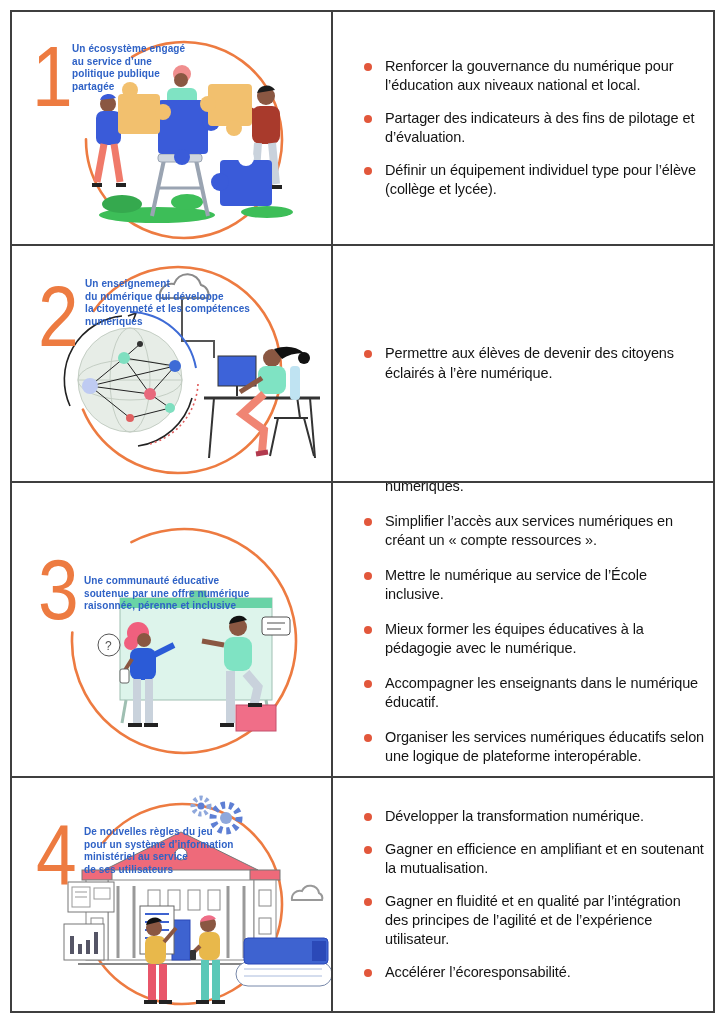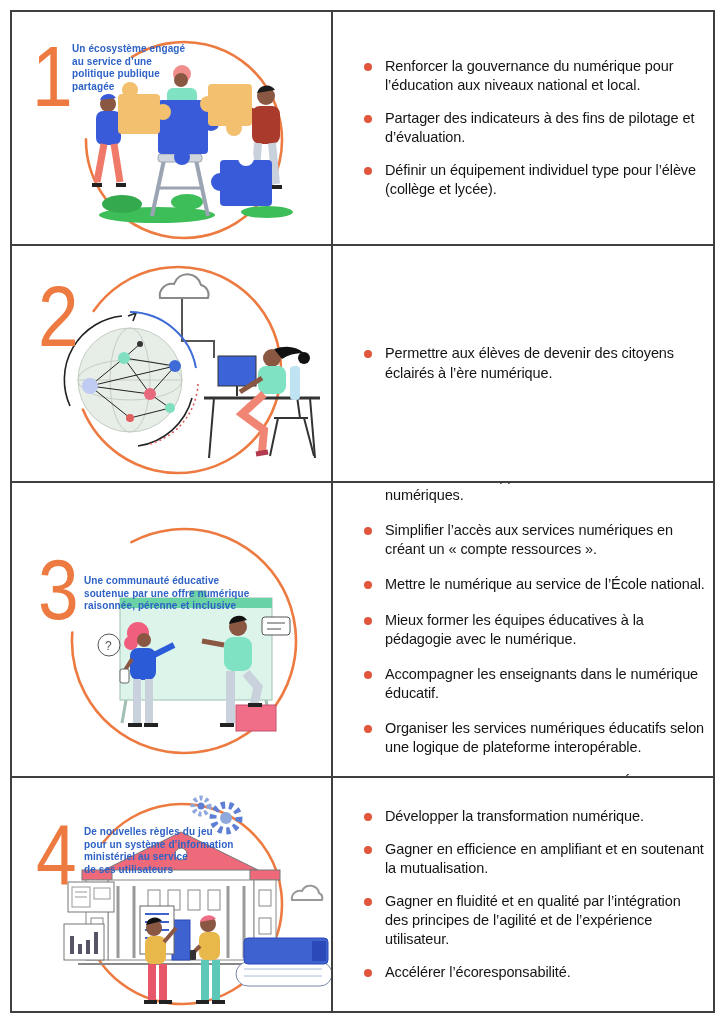--- a/index.html
+++ b/index.html
@@ -164,20 +164,24 @@
 
         <circle cx="260" cy="112" r="9" fill="#8A5742"></circle>
         <path d="M262 103 q18 -6 30 4 q-14 0 -22 6 z" fill="#111"></path>
         <circle cx="292" cy="112" r="6" fill="#111"></circle>
         <rect x="246" y="120" width="28" height="28" rx="8" fill="#7FE3C3"></rect>
         <line x1="250" y1="132" x2="228" y2="146" stroke="#8A5742" stroke-width="5"></line>
         <path d="M252 148 L230 168 L252 184 L250 206" fill="none" stroke="#F08573" stroke-width="8"></path>
         <line x1="244" y1="208" x2="256" y2="206" stroke="#B23A4E" stroke-width="5"></line>
       </svg>
       <div class="big-number">2</div>
+      <div class="sec-title">Un enseignement
+du numérique qui développe
+la citoyenneté et les compétences
+numériques</div>
     </div>
     <div class="cell right row2">
       <div class="bullets">
           <div class="bullet">
             <span class="dot"></span>
             <span class="btxt">Permettre aux élèves de devenir des citoyens éclairés à l’ère numérique.</span>
           </div>
         </div>
     </div>
   </div>
@@ -231,21 +235,21 @@
           <div class="bullet">
             <span class="dot"></span>
             <span class="btxt">Soutenir le développement des communs numériques.</span>
           </div>
           <div class="bullet">
             <span class="dot"></span>
             <span class="btxt">Simplifier l’accès aux services numériques en créant un « compte ressources ».</span>
           </div>
           <div class="bullet">
             <span class="dot"></span>
-            <span class="btxt">Mettre le numérique au service de l’École national.</span>
+            <span class="btxt">Mettre le numérique au service de l’École inclusive.</span>
           </div>
           <div class="bullet">
             <span class="dot"></span>
             <span class="btxt">Mieux former les équipes éducatives à la pédagogie avec le numérique.</span>
           </div>
           <div class="bullet">
             <span class="dot"></span>
             <span class="btxt">Accompagner les enseignants dans le numérique éducatif.</span>
           </div>
           <div class="bullet">

